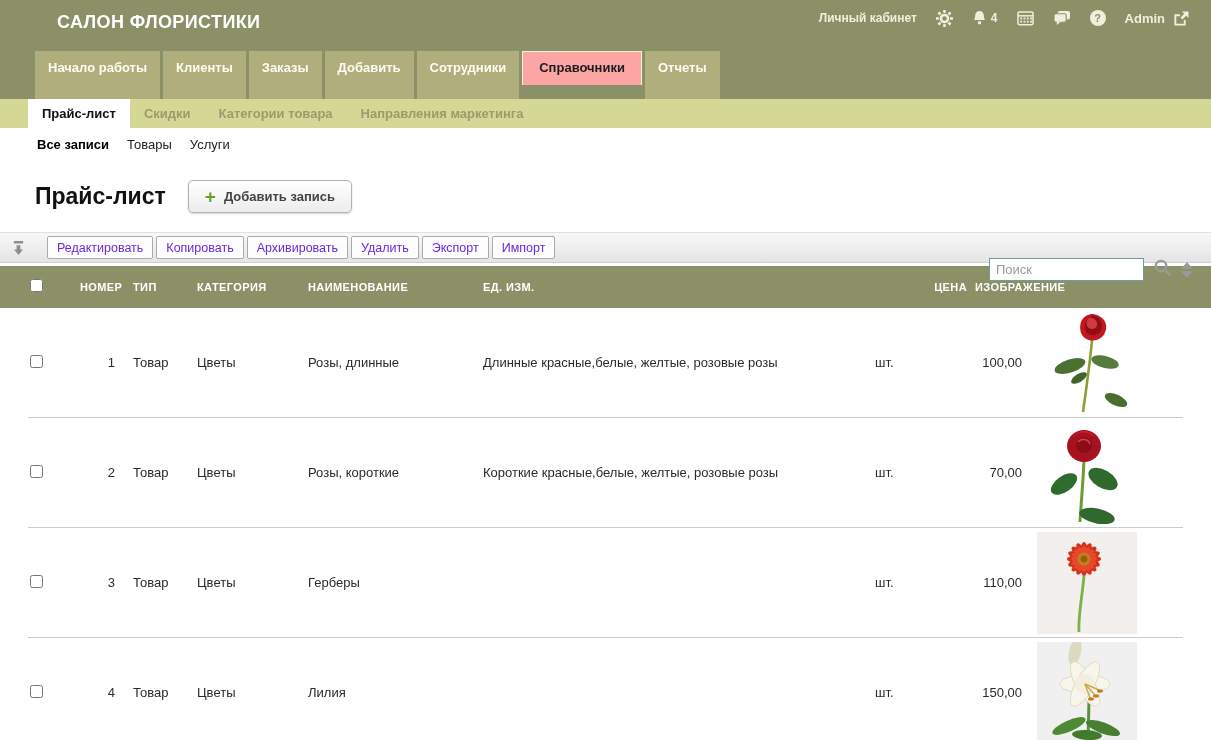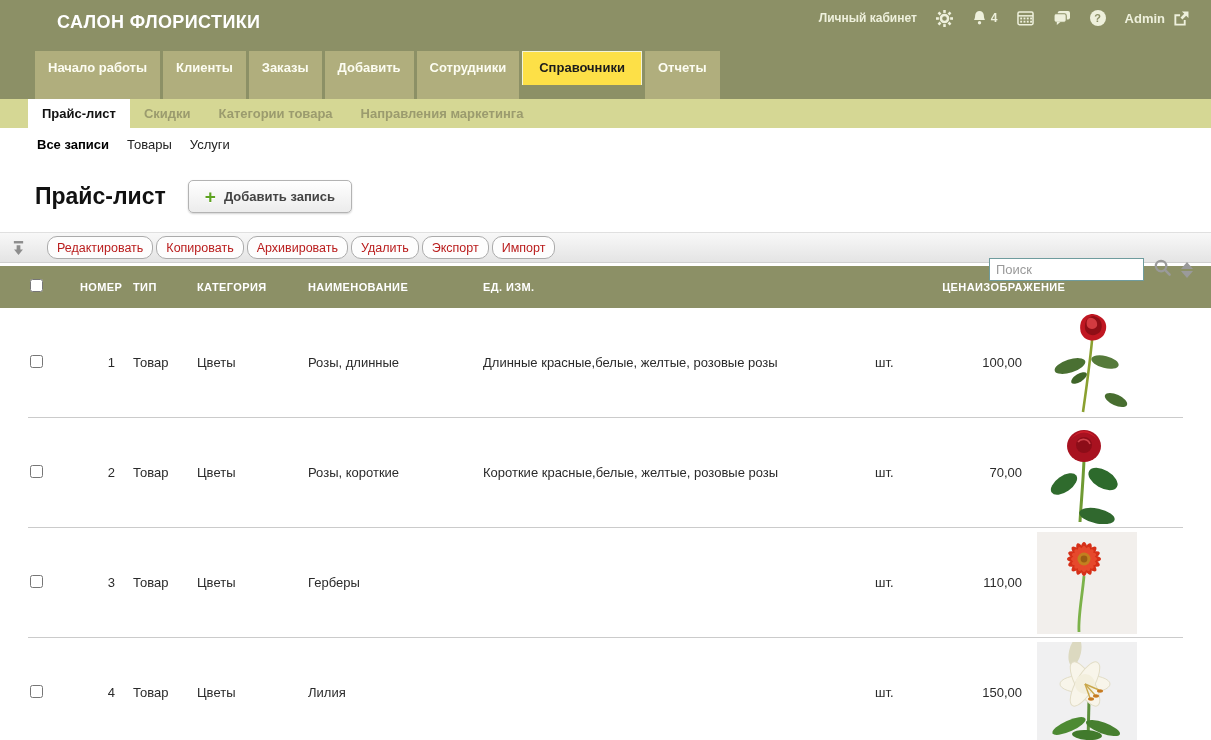--- a/index.html
+++ b/index.html
@@ -17,21 +17,21 @@
   .notif { display:inline-flex; align-items:center; gap:4px; cursor:pointer; }
   .help-badge { width:16px; height:16px; border-radius:50%; background:#eef0dc; color:#8c9066;
     font-size:11px; font-weight:bold; display:inline-flex; align-items:center; justify-content:center; }
   .admin-wrap { display:inline-flex; align-items:center; gap:7px; font-size:13px; cursor:pointer; }
 
   
   .main-tabs { position:absolute; left:35px; bottom:0; display:flex; }
   .tab { display:block; height:48px; line-height:33px; padding:0 13px; margin-right:3px;
     background:#b0ae7d; color:#fdfdf2; font-size:13px; font-weight:bold; cursor:pointer;
     text-decoration:none; }
-  .tab.active { background:#fde047; color:#1c1c1c; border:1px solid #f2f3d9; border-bottom:none;
+  .tab.active { background:#fca5a5; color:#1c1c1c; border:1px solid #f2f3d9; border-bottom:none;
     height:34px; line-height:32px; padding:0 16px; }
 
   
   .sub-tabs { width:100%; height:29px; background:#d5d794; display:flex; padding-left:28px; }
   .subtab { display:block; height:29px; line-height:29px; padding:0 14px; font-size:13px;
     font-weight:bold; color:#9b9b6e; cursor:pointer; text-decoration:none; }
   .subtab.active { background:#fff; color:#111; }
 
   
   .filter-links { display:flex; gap:14px; padding:9px 0 0 35px; height:30px; }
@@ -47,40 +47,40 @@
     background:linear-gradient(#ffffff,#ececec); box-shadow:0 1px 2px rgba(0,0,0,.18); }
   .plus-glyph { color:#5ea321; font-size:19px; font-weight:bold; line-height:1;
     text-shadow:0 1px 0 #fff; }
 
   
   .toolbar { margin-top:12px; width:100%; height:31px; display:flex; align-items:center;
     background:linear-gradient(#f8f8f8,#e4e4e4); border-top:1px solid #e0e0e0;
     border-bottom:1px solid #cfcfcf; padding:0 18px 0 12px; }
   .pin-icon { margin-right:22px; cursor:pointer; display:inline-flex; }
   .tb-buttons { display:flex; gap:3px; }
-  .tb-btn { height:23px; padding:0 9px; font-family:inherit; font-size:12.5px; color:#b91c1c;
-    background:#fdfdfd; border:1px solid #ababab; border-radius:10px; cursor:pointer; }
+  .tb-btn { height:23px; padding:0 9px; font-family:inherit; font-size:12.5px; color:#6d28d9;
+    background:#fdfdfd; border:1px solid #ababab; border-radius:2px; cursor:pointer; }
   .tb-right { margin-left:auto; display:flex; align-items:center; gap:9px;margin-top:44px; }
   .search-input { width:155px; height:23px; border:1px solid #6f9c9e; padding:0 6px;
     font-family:inherit; font-size:13px; color:#333; outline:none; background:#fff; }
   .search-input::placeholder { color:#9a9a9a; }
   .sort-arrows { display:inline-flex; flex-direction:column; gap:2px; cursor:pointer; }
   .sort-arrows .up { width:0; height:0; border-left:6px solid transparent;
     border-right:6px solid transparent; border-bottom:7px solid #9a9a9a; }
   .sort-arrows .down { width:0; height:0; border-left:6px solid transparent;
     border-right:6px solid transparent; border-top:7px solid #9a9a9a; }
 
   
   .grid-cols { display:grid;
     grid-template-columns:52px 53px 64px 111px 175px 392px 100px 55px 153px; }
   .thead { margin-top:3px; width:100%; height:42px; background:#8c9066; padding-left:28px;
     align-items:center; }
   .th { color:#fff; font-size:11px; font-weight:bold; letter-spacing:.4px; }
   .th.num-h { padding-right:0; }
-  .th.price-h { text-align:right; }
+  .th.price-h { text-align:right; padding-right:8px; }
   .rows-wrap { padding:0 28px 0 28px; }
   .trow { height:110px; border-bottom:1px solid #cbcbcb; align-items:center; }
   .cell { font-size:13px; color:#2b2b2b; }
   .c-num { text-align:right; padding-right:18px; }
   .c-price { text-align:right; padding-right:8px; }
   .c-check input, .thead input { width:13px; height:13px; margin-left:2px; cursor:pointer; }
   .c-img { height:102px; }
   .flower { width:100px; height:102px; margin-left:7px; display:block; cursor:pointer; }
 </style>
 </head>

